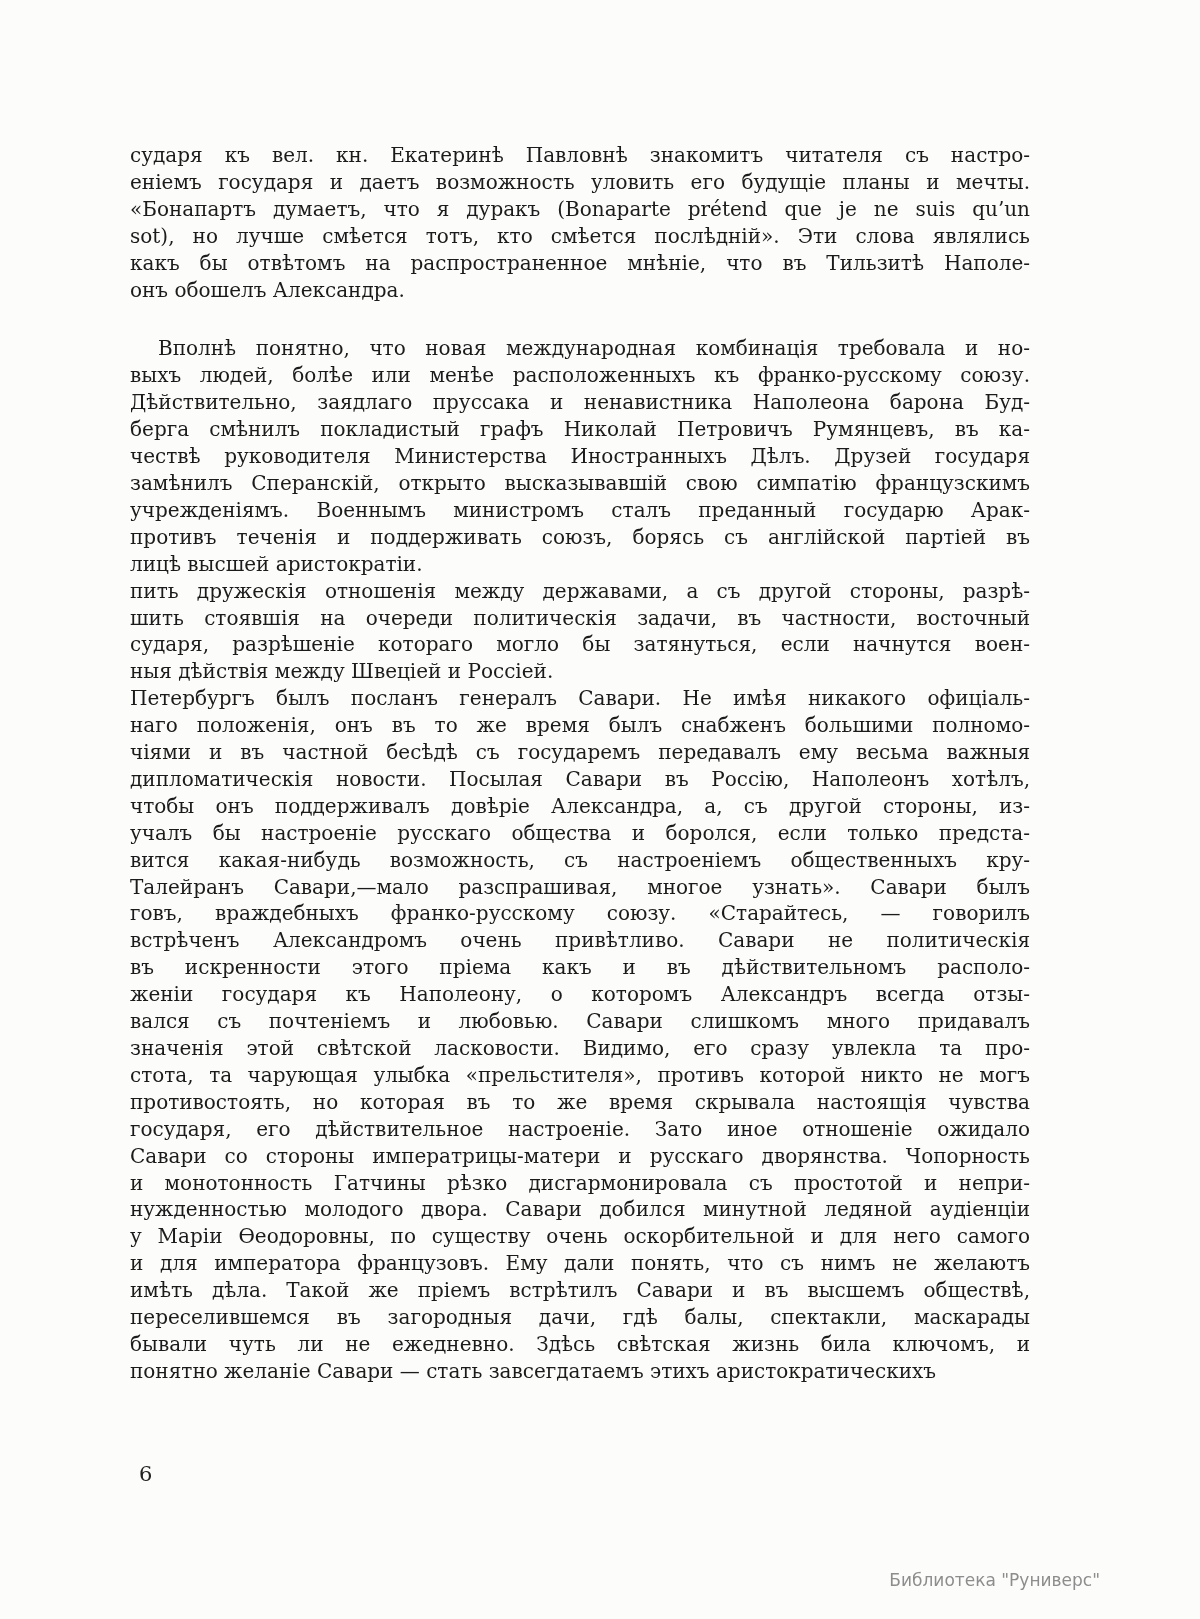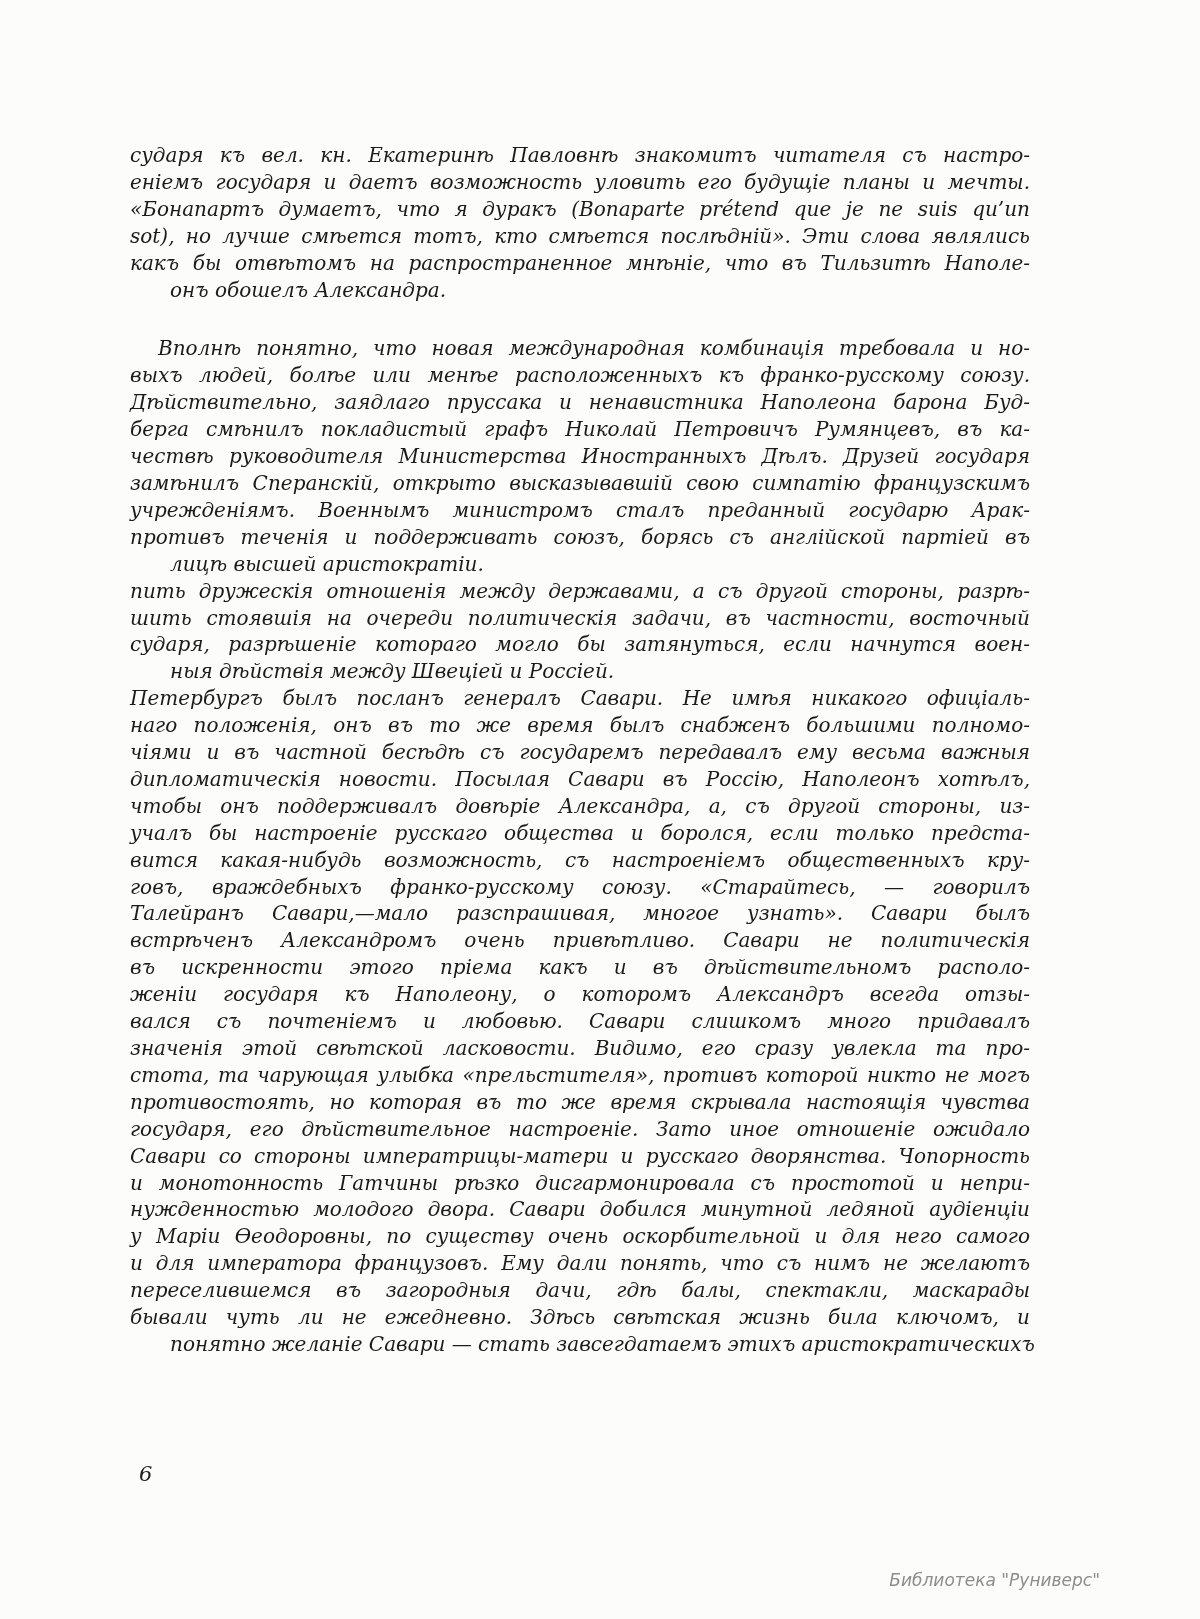--- a/index.html
+++ b/index.html
@@ -8,39 +8,37 @@
     background: #fcfcfb;
   }
   .page {
     position: relative;
     width: 1200px;
     height: 1619px;
     background: #fcfcfb;
     overflow: hidden;
     font-family: "DejaVu Serif", serif;
     color: #1b1b1b;
-    font-style: italic;
   }
   .text-block {
     position: absolute;
     left: 130px;
     top: 142px;
     width: 900px;
   }
   .para { margin: 0; }
   .line {
     font-size: 20px;
     line-height: 26.9px;
     white-space: nowrap;
     text-align: justify;
     text-align-last: justify;
   }
   .line.last {
     text-align-last: left;
-    margin-left: 40px;
   }
   .para.indent .line.first {
     text-indent: 28px;
     margin-top: 32px;
   }
   .page-number {
     position: absolute;
     left: 139px;
     top: 1462px;
     font-size: 21px;
@@ -86,35 +84,36 @@
         <div class="line last">ныя дѣйствія между Швеціей и Россіей.</div>
       </div>
       <div class="para indent">
         <div class="line">Петербургъ былъ посланъ генералъ Савари. Не имѣя никакого офиціаль-</div>
         <div class="line">наго положенія, онъ въ то же время былъ снабженъ большими полномо-</div>
         <div class="line">чіями и въ частной бесѣдѣ съ государемъ передавалъ ему весьма важныя</div>
         <div class="line">дипломатическія новости. Посылая Савари въ Россію, Наполеонъ хотѣлъ,</div>
         <div class="line">чтобы онъ поддерживалъ довѣріе Александра, а, съ другой стороны, из-</div>
         <div class="line">учалъ бы настроеніе русскаго общества и боролся, если только предста-</div>
         <div class="line">вится какая-нибудь возможность, съ настроеніемъ общественныхъ кру-</div>
+        <div class="line">Талейранъ Савари,—мало разспрашивая, многое узнать». Савари былъ</div>
         <div class="line">говъ, враждебныхъ франко-русскому союзу. «Старайтесь, — говорилъ</div>
-        <div class="line">Талейранъ Савари,—мало разспрашивая, многое узнать». Савари былъ</div>
         <div class="line">встрѣченъ Александромъ очень привѣтливо. Савари не политическія</div>
         <div class="line">въ искренности этого пріема какъ и въ дѣйствительномъ располо-</div>
         <div class="line">женіи государя къ Наполеону, о которомъ Александръ всегда отзы-</div>
         <div class="line">вался съ почтеніемъ и любовью. Савари слишкомъ много придавалъ</div>
         <div class="line">значенія этой свѣтской ласковости. Видимо, его сразу увлекла та про-</div>
         <div class="line">стота, та чарующая улыбка «прельстителя», противъ которой никто не могъ</div>
         <div class="line">противостоять, но которая въ то же время скрывала настоящія чувства</div>
         <div class="line">государя, его дѣйствительное настроеніе. Зато иное отношеніе ожидало</div>
         <div class="line">Савари со стороны императрицы-матери и русскаго дворянства. Чопорность</div>
         <div class="line">и монотонность Гатчины рѣзко дисгармонировала съ простотой и непри-</div>
         <div class="line">нужденностью молодого двора. Савари добился минутной ледяной аудіенціи</div>
         <div class="line">у Маріи Ѳеодоровны, по существу очень оскорбительной и для него самого</div>
         <div class="line">и для императора французовъ. Ему дали понять, что съ нимъ не желаютъ</div>
+        <div class="line">имѣть дѣла. Такой же пріемъ встрѣтилъ Савари и въ высшемъ обществѣ,</div>
         <div class="line">переселившемся въ загородныя дачи, гдѣ балы, спектакли, маскарады</div>
         <div class="line">бывали чуть ли не ежедневно. Здѣсь свѣтская жизнь била ключомъ, и</div>
         <div class="line last">понятно желаніе Савари — стать завсегдатаемъ этихъ аристократическихъ</div>
       </div>
     </div>
   <div class="page-number">6</div>
   <div class="watermark">Библиотека "Руниверс"</div>
 </div>
 
 </body></html>

